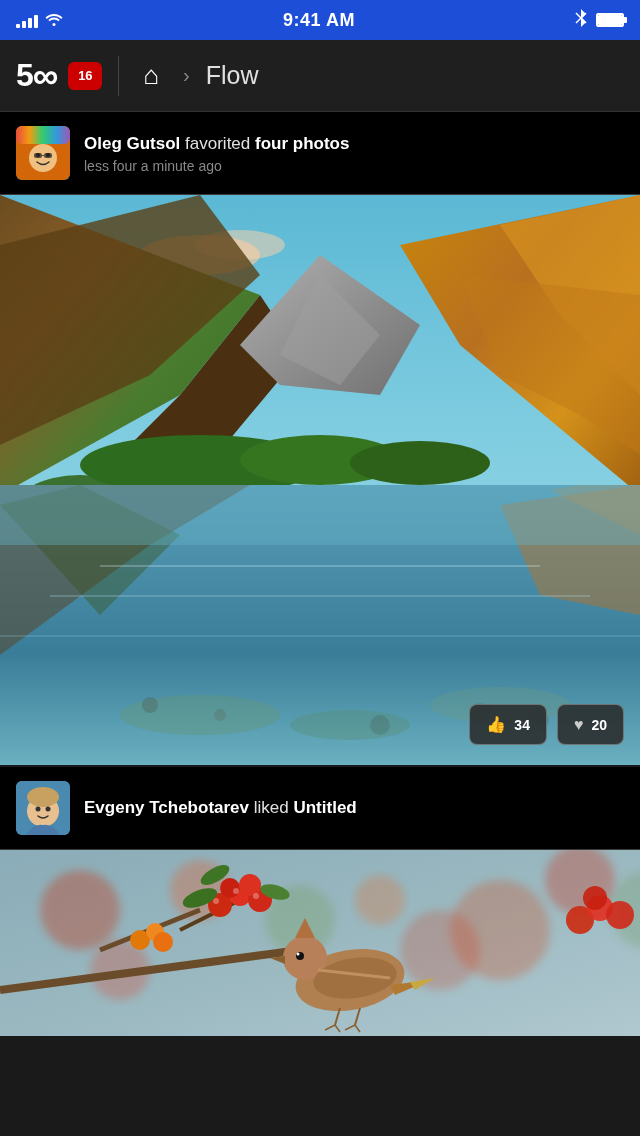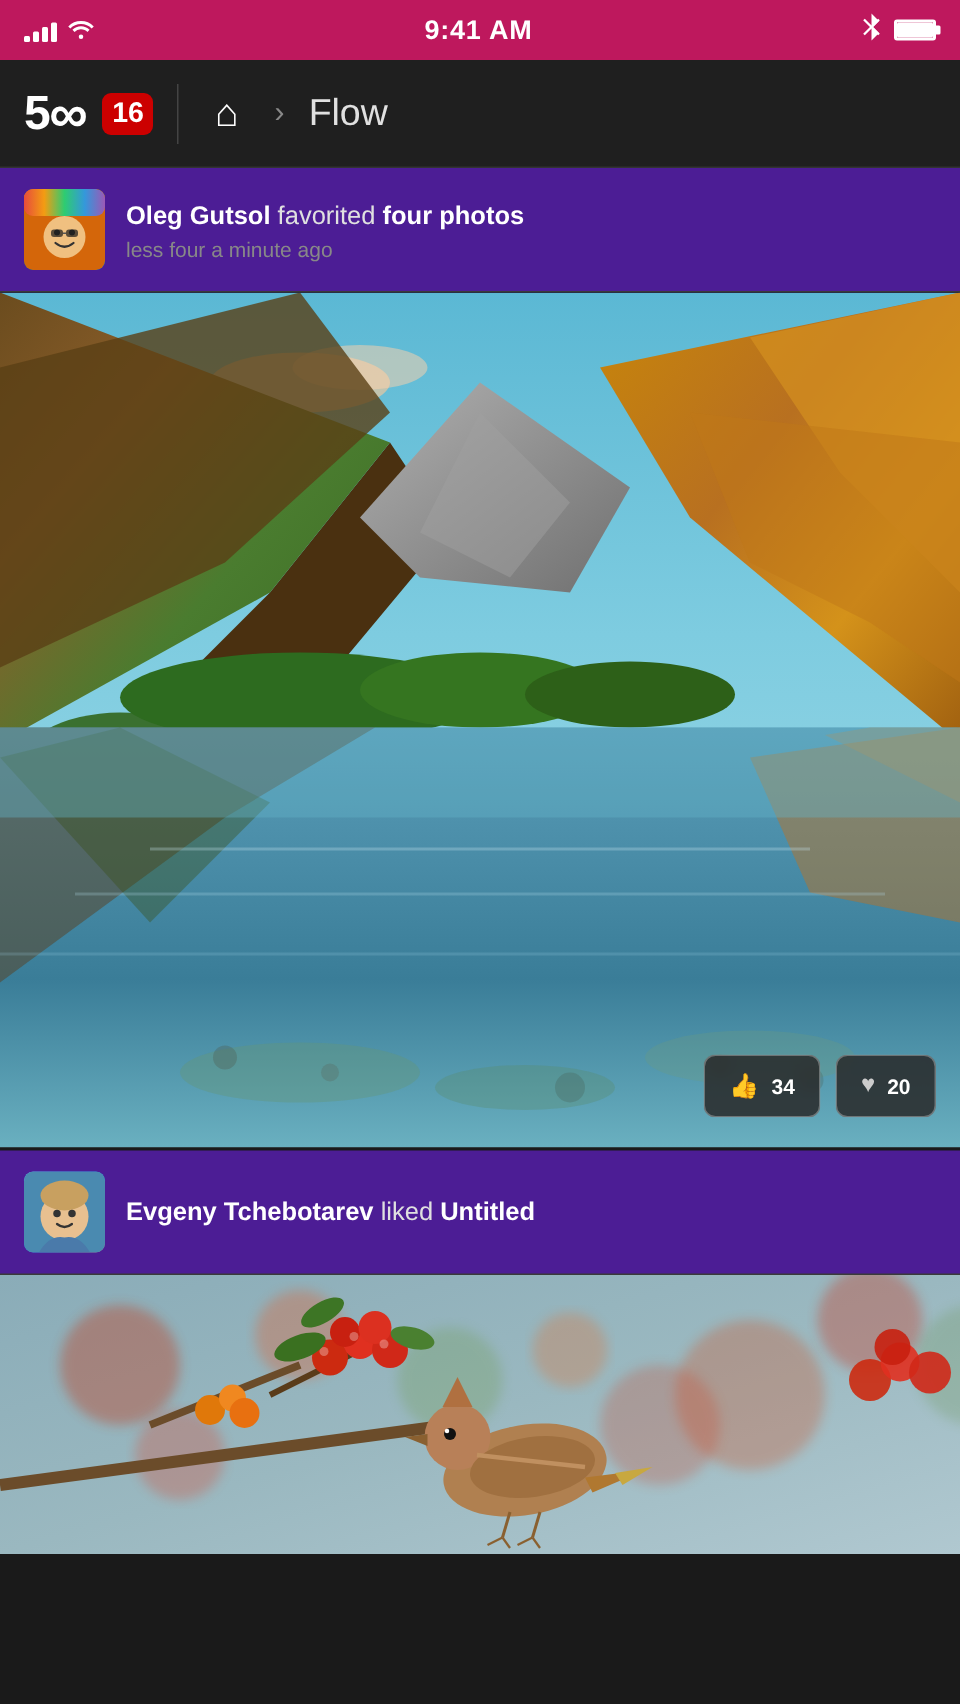--- a/index.html
+++ b/index.html
@@ -10,21 +10,21 @@
       min-height: 1136px;
       background: #1a1a1a;
       font-family: -apple-system, 'Helvetica Neue', Helvetica, Arial, sans-serif;
       overflow-x: hidden;
     }
 
     
     .status-bar {
       width: 100%;
       height: 40px;
-      background: #be185d;
+      background: #1d4ed8;
       display: flex;
       align-items: center;
       justify-content: space-between;
       padding: 0 16px;
     }
     .status-left {
       display: flex;
       align-items: center;
       gap: 6px;
     }
@@ -108,21 +108,21 @@
       font-size: 32px;
       font-weight: 900;
       letter-spacing: -1px;
       display: flex;
       align-items: center;
     }
 
     .notification-badge {
       background: #cc0000;
       color: white;
-      font-size: 19px;
+      font-size: 13px;
       font-weight: 700;
       width: 34px;
       height: 28px;
       border-radius: 6px;
       display: flex;
       align-items: center;
       justify-content: center;
     }
 
     .nav-divider {
@@ -152,21 +152,21 @@
 
     .nav-title {
       color: #e0e0e0;
       font-size: 25px;
       font-weight: 300;
     }
 
     
     .activity-row {
       width: 100%;
-      background: #4c1d95;
+      background: #000000;
       padding: 14px 16px;
       display: flex;
       align-items: center;
       gap: 14px;
       border-bottom: 1px solid #3a3a3a;
     }
 
     .avatar {
       width: 54px;
       height: 54px;

